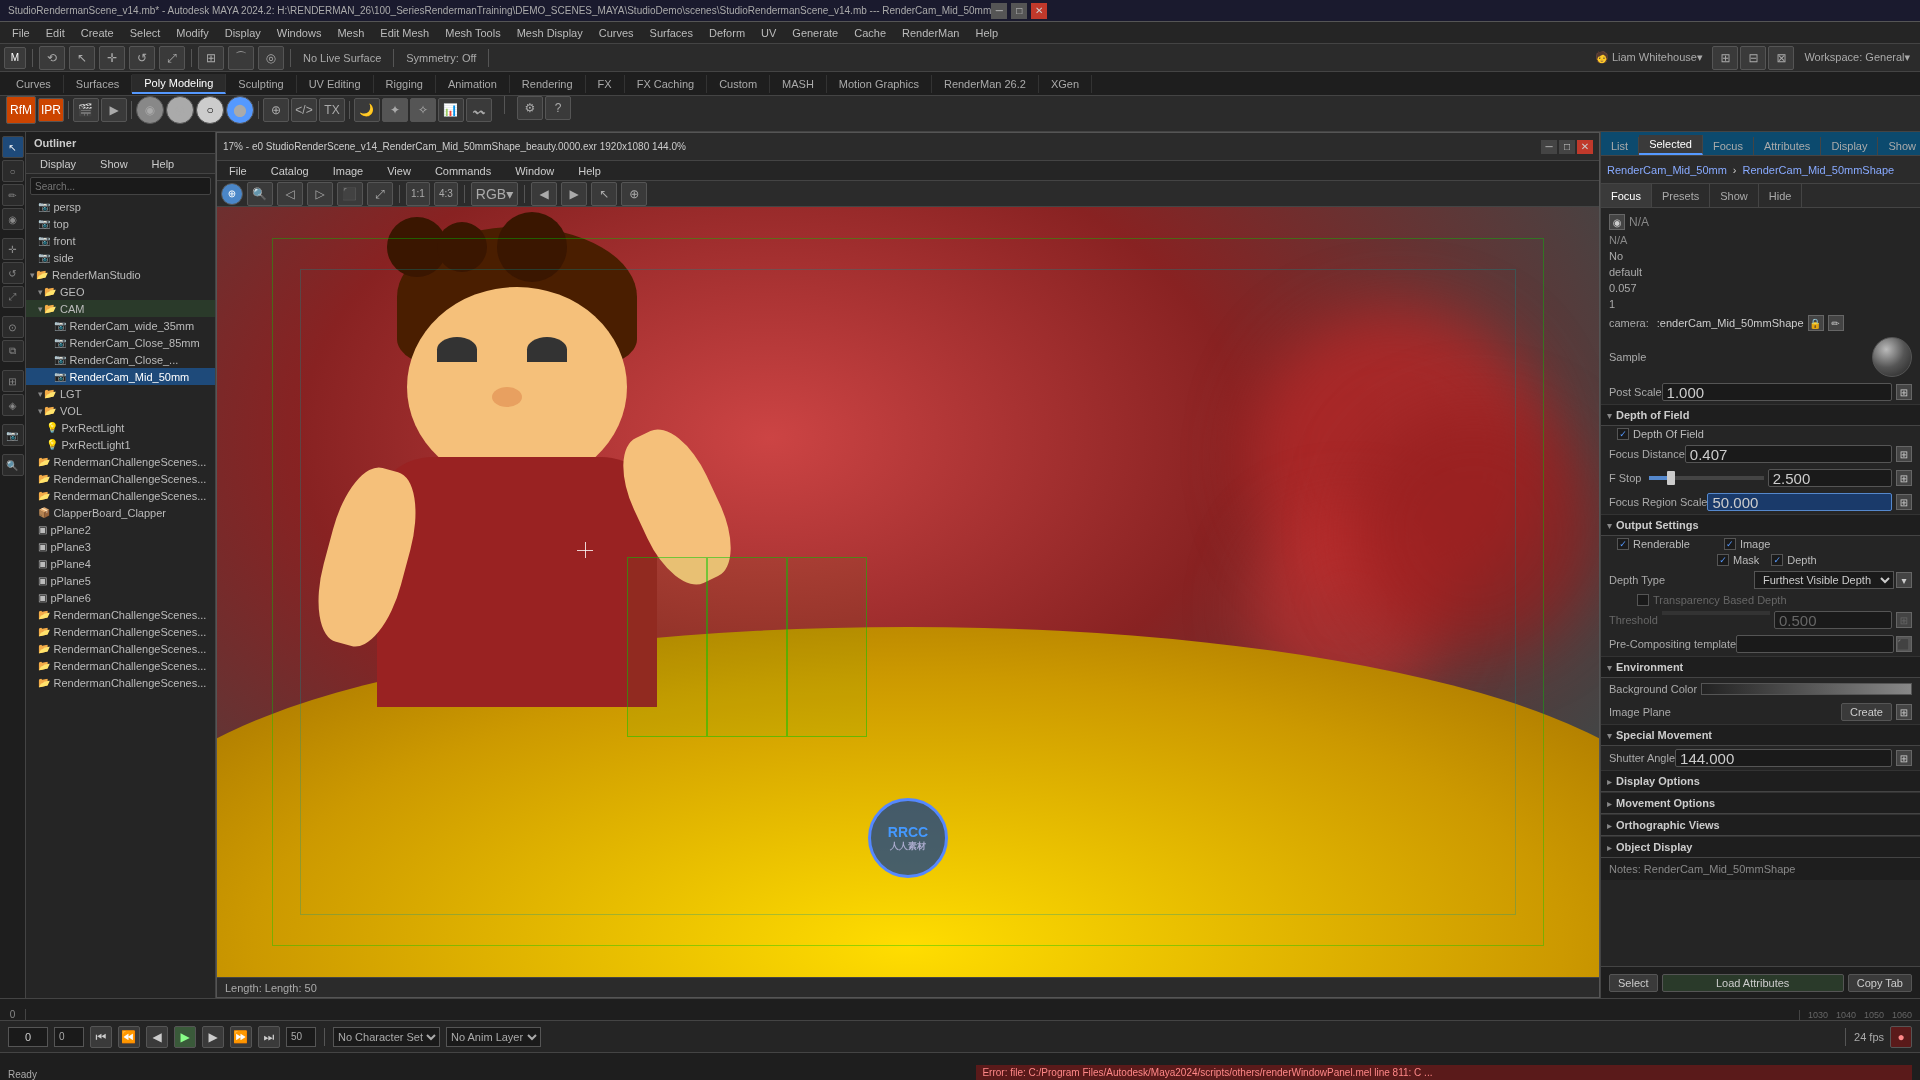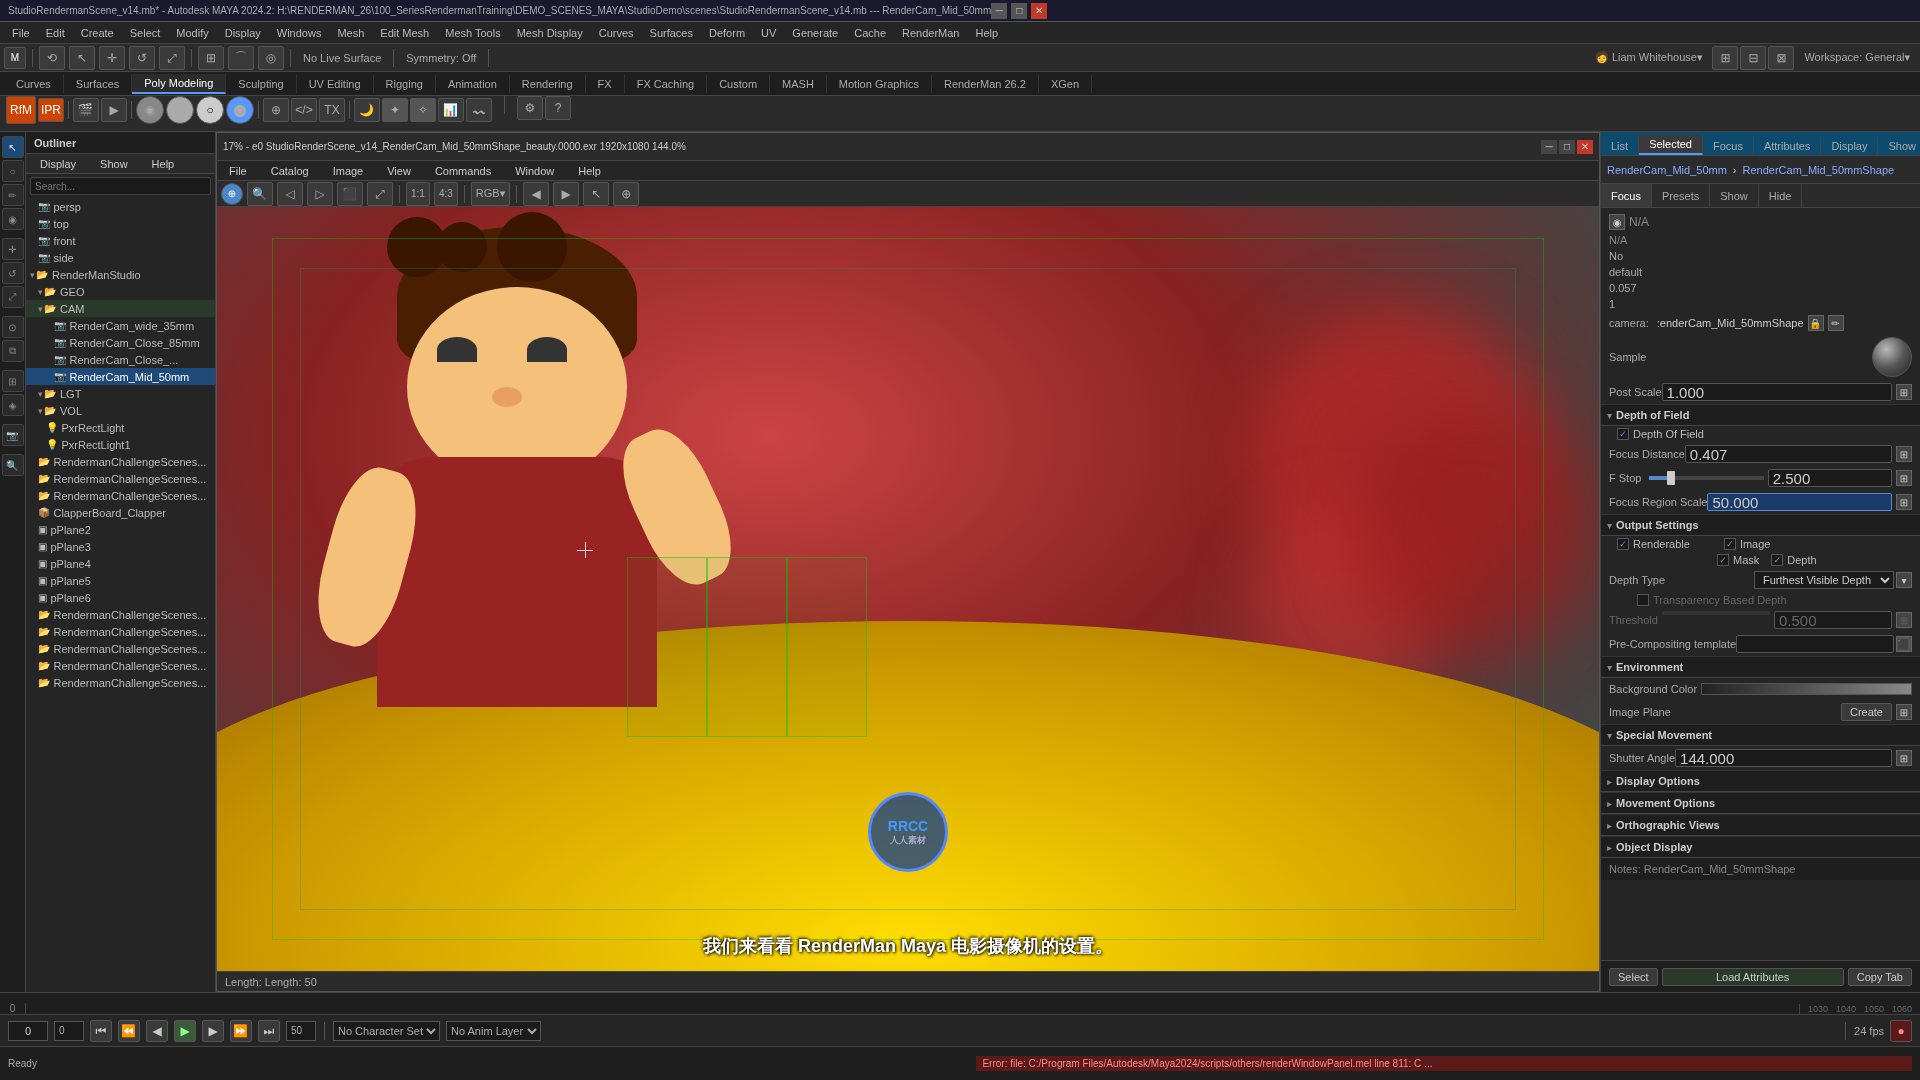--- a/index.html
+++ b/index.html
@@ -551,24 +551,24 @@
       border-radius: 2px;
       cursor: pointer;
       display: flex;
       align-items: center;
       justify-content: center;
       font-size: 12px;
       color: #ccc;
     }
 
     #status-bar {
-      height: 34px;
+      height: 28px;
       background: #1e1e1e;
       display: flex;
-      align-items: center;
+      align-items: flex-end;
       padding: 0 8px;
       font-size: 10px;
       color: #aaa;
       border-top: 1px solid #444;
       gap: 8px;
     }
 
     #subtitle-area {
       position: absolute;
       bottom: 78px;
@@ -1059,21 +1059,21 @@
           <div class="icon-btn" style="width:22px; height:22px; border-radius:50%; background:#4a86c8; color:#fff; font-size:10px;">⊕</div>
           <div class="icon-btn">🔍</div>
           <div class="icon-btn">◁</div>
           <div class="icon-btn">▷</div>
           <div class="icon-btn">⬛</div>
           <div class="icon-btn">⤢</div>
           <div class="toolbar-separator"></div>
           <div class="icon-btn" style="font-size:10px; width:auto; padding:0 4px;">1:1</div>
           <div class="icon-btn" style="font-size:10px; width:auto; padding:0 4px;">4:3</div>
           <div class="toolbar-separator"></div>
-          <div class="icon-btn" style="font-size:11px; width:auto; padding:0 4px;">RGB▾</div>
+          <div class="icon-btn" style="font-size:14px; width:auto; padding:0 4px;">RGB▾</div>
           <div class="toolbar-separator"></div>
 
           <div class="icon-btn">◀</div>
           <div class="icon-btn">▶</div>
           <div class="icon-btn">↖</div>
           <div class="icon-btn">⊕</div>
         </div>
 
         <div id="image-canvas">
           <div id="viewport-3d">
@@ -1129,21 +1129,20 @@
           </div>
         </div>
 
         <div id="viewport-bottom">
           <span>Length:&nbsp;</span>
           <span>Length: 50</span>
         </div>
       </div>
 
       <div id="subtitle-area" style="position:absolute; bottom:30px; left:50%; transform:translateX(-50%); text-align:center; z-index:200; pointer-events:none; width:800px;">
-        <div class="subtitle-cn">我们来看看 RenderMan Maya 电影摄像机的设置。</div>
       </div>
 
       <div id="watermark">
         <div>
           <div style="font-size:14px; font-weight:bold; color:#4499ff;">RRCC</div>
           <div style="font-size:9px; color:#aac;">人人素材</div>
         </div>
       </div>
     </div>
 

